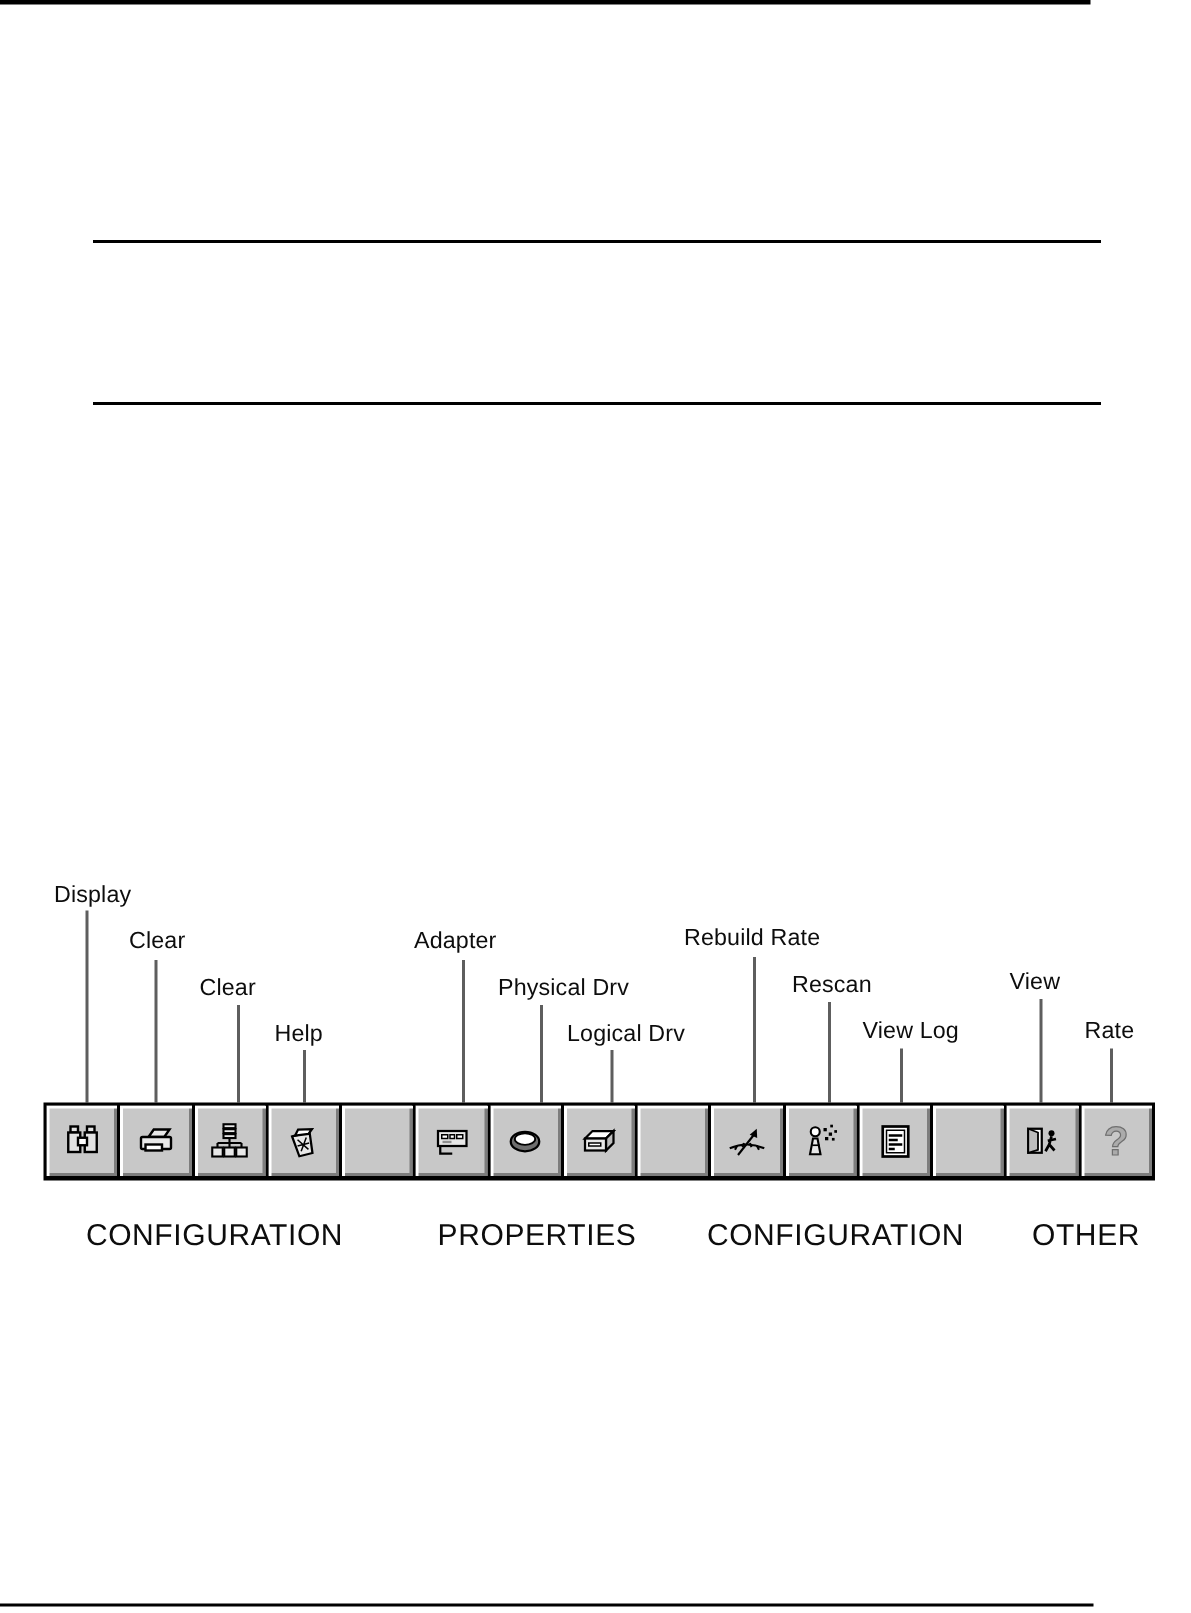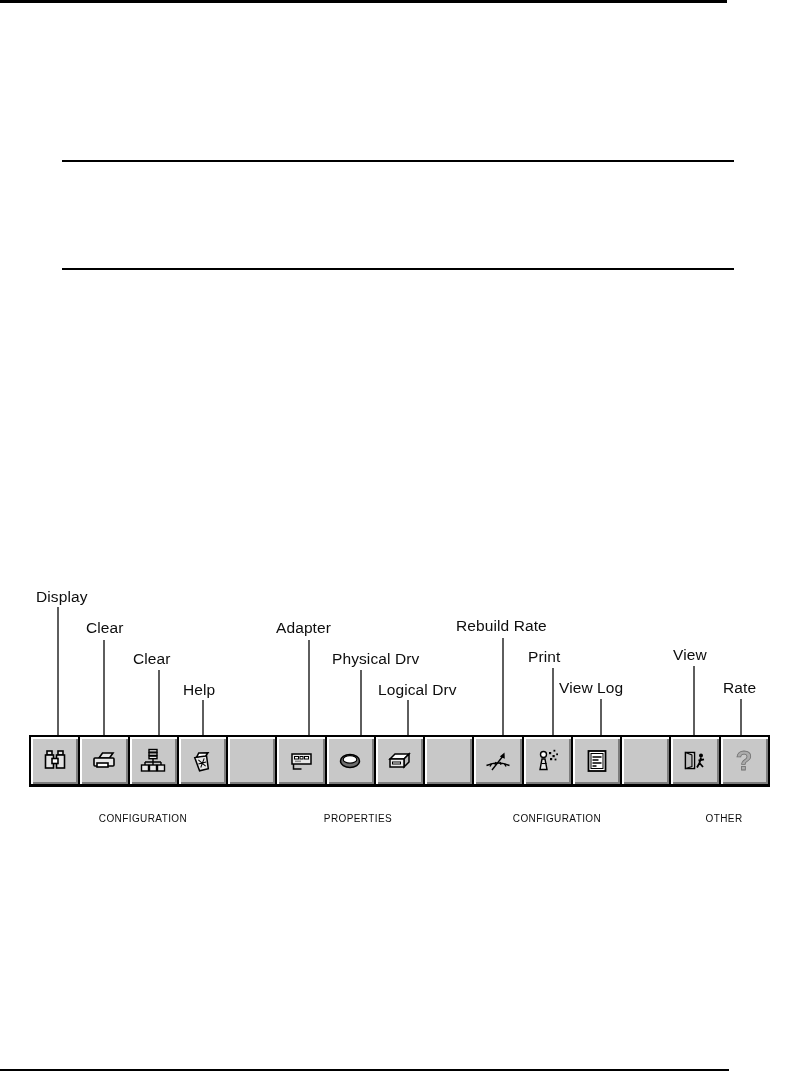--- a/index.html
+++ b/index.html
@@ -14,21 +14,21 @@
   .rule-bottom{left:0;top:1069px;width:729px;height:2px;}
 
   .callout-label{
     position:absolute;font-size:15.5px;line-height:17px;white-space:nowrap;
     color:#0d0d0d;letter-spacing:0.1px;
   }
   .callout-line{position:absolute;width:2px;background:#5e5e5e;}
 
   .group-label{
     position:absolute;top:813px;transform:translateX(-50%);
-    font-size:10px;letter-spacing:0.4px;white-space:nowrap;color:#0d0d0d;
+    font-size:20px;letter-spacing:0.4px;white-space:nowrap;color:#0d0d0d;
   }
 
   .toolbar{
     position:absolute;left:29px;top:735px;width:741px;height:52px;
     background:#000;box-sizing:border-box;
     display:flex;gap:2px;padding:2px 2px 3px 2px;
   }
   .tb-cell{
     flex:1 1 0;background:#c8c8c8;
     box-shadow:inset 2px 2px 0 #ffffff, inset -2px -2px 0 #7d7d7d;
@@ -48,22 +48,22 @@
   <div class="rule rule-bottom"></div>
 
   <div class="callout-label" style="left:36px;top:588px">Display</div>
   <div class="callout-label" style="left:86px;top:619px">Clear</div>
   <div class="callout-label" style="left:133px;top:650px">Clear</div>
   <div class="callout-label" style="left:183px;top:681px">Help</div>
   <div class="callout-label" style="left:276px;top:619px">Adapter</div>
   <div class="callout-label" style="left:332px;top:650px">Physical Drv</div>
   <div class="callout-label" style="left:378px;top:681px">Logical Drv</div>
   <div class="callout-label" style="left:456px;top:617px">Rebuild Rate</div>
-  <div class="callout-label" style="left:528px;top:648px">Print</div>
-  <div class="callout-label" style="left:559px;top:679px">View Log</div>
+  <div class="callout-label" style="left:528px;top:648px">Rescan</div>
+  <div class="callout-label" style="left:575px;top:679px">View Log</div>
   <div class="callout-label" style="left:673px;top:646px">View</div>
   <div class="callout-label" style="left:723px;top:679px">Rate</div>
 
   <div class="callout-line" style="left:57px;top:607px;height:128px"></div>
   <div class="callout-line" style="left:103px;top:640px;height:95px"></div>
   <div class="callout-line" style="left:158px;top:670px;height:65px"></div>
   <div class="callout-line" style="left:202px;top:700px;height:35px"></div>
   <div class="callout-line" style="left:308px;top:640px;height:95px"></div>
   <div class="callout-line" style="left:360px;top:670px;height:65px"></div>
   <div class="callout-line" style="left:407px;top:700px;height:35px"></div>

